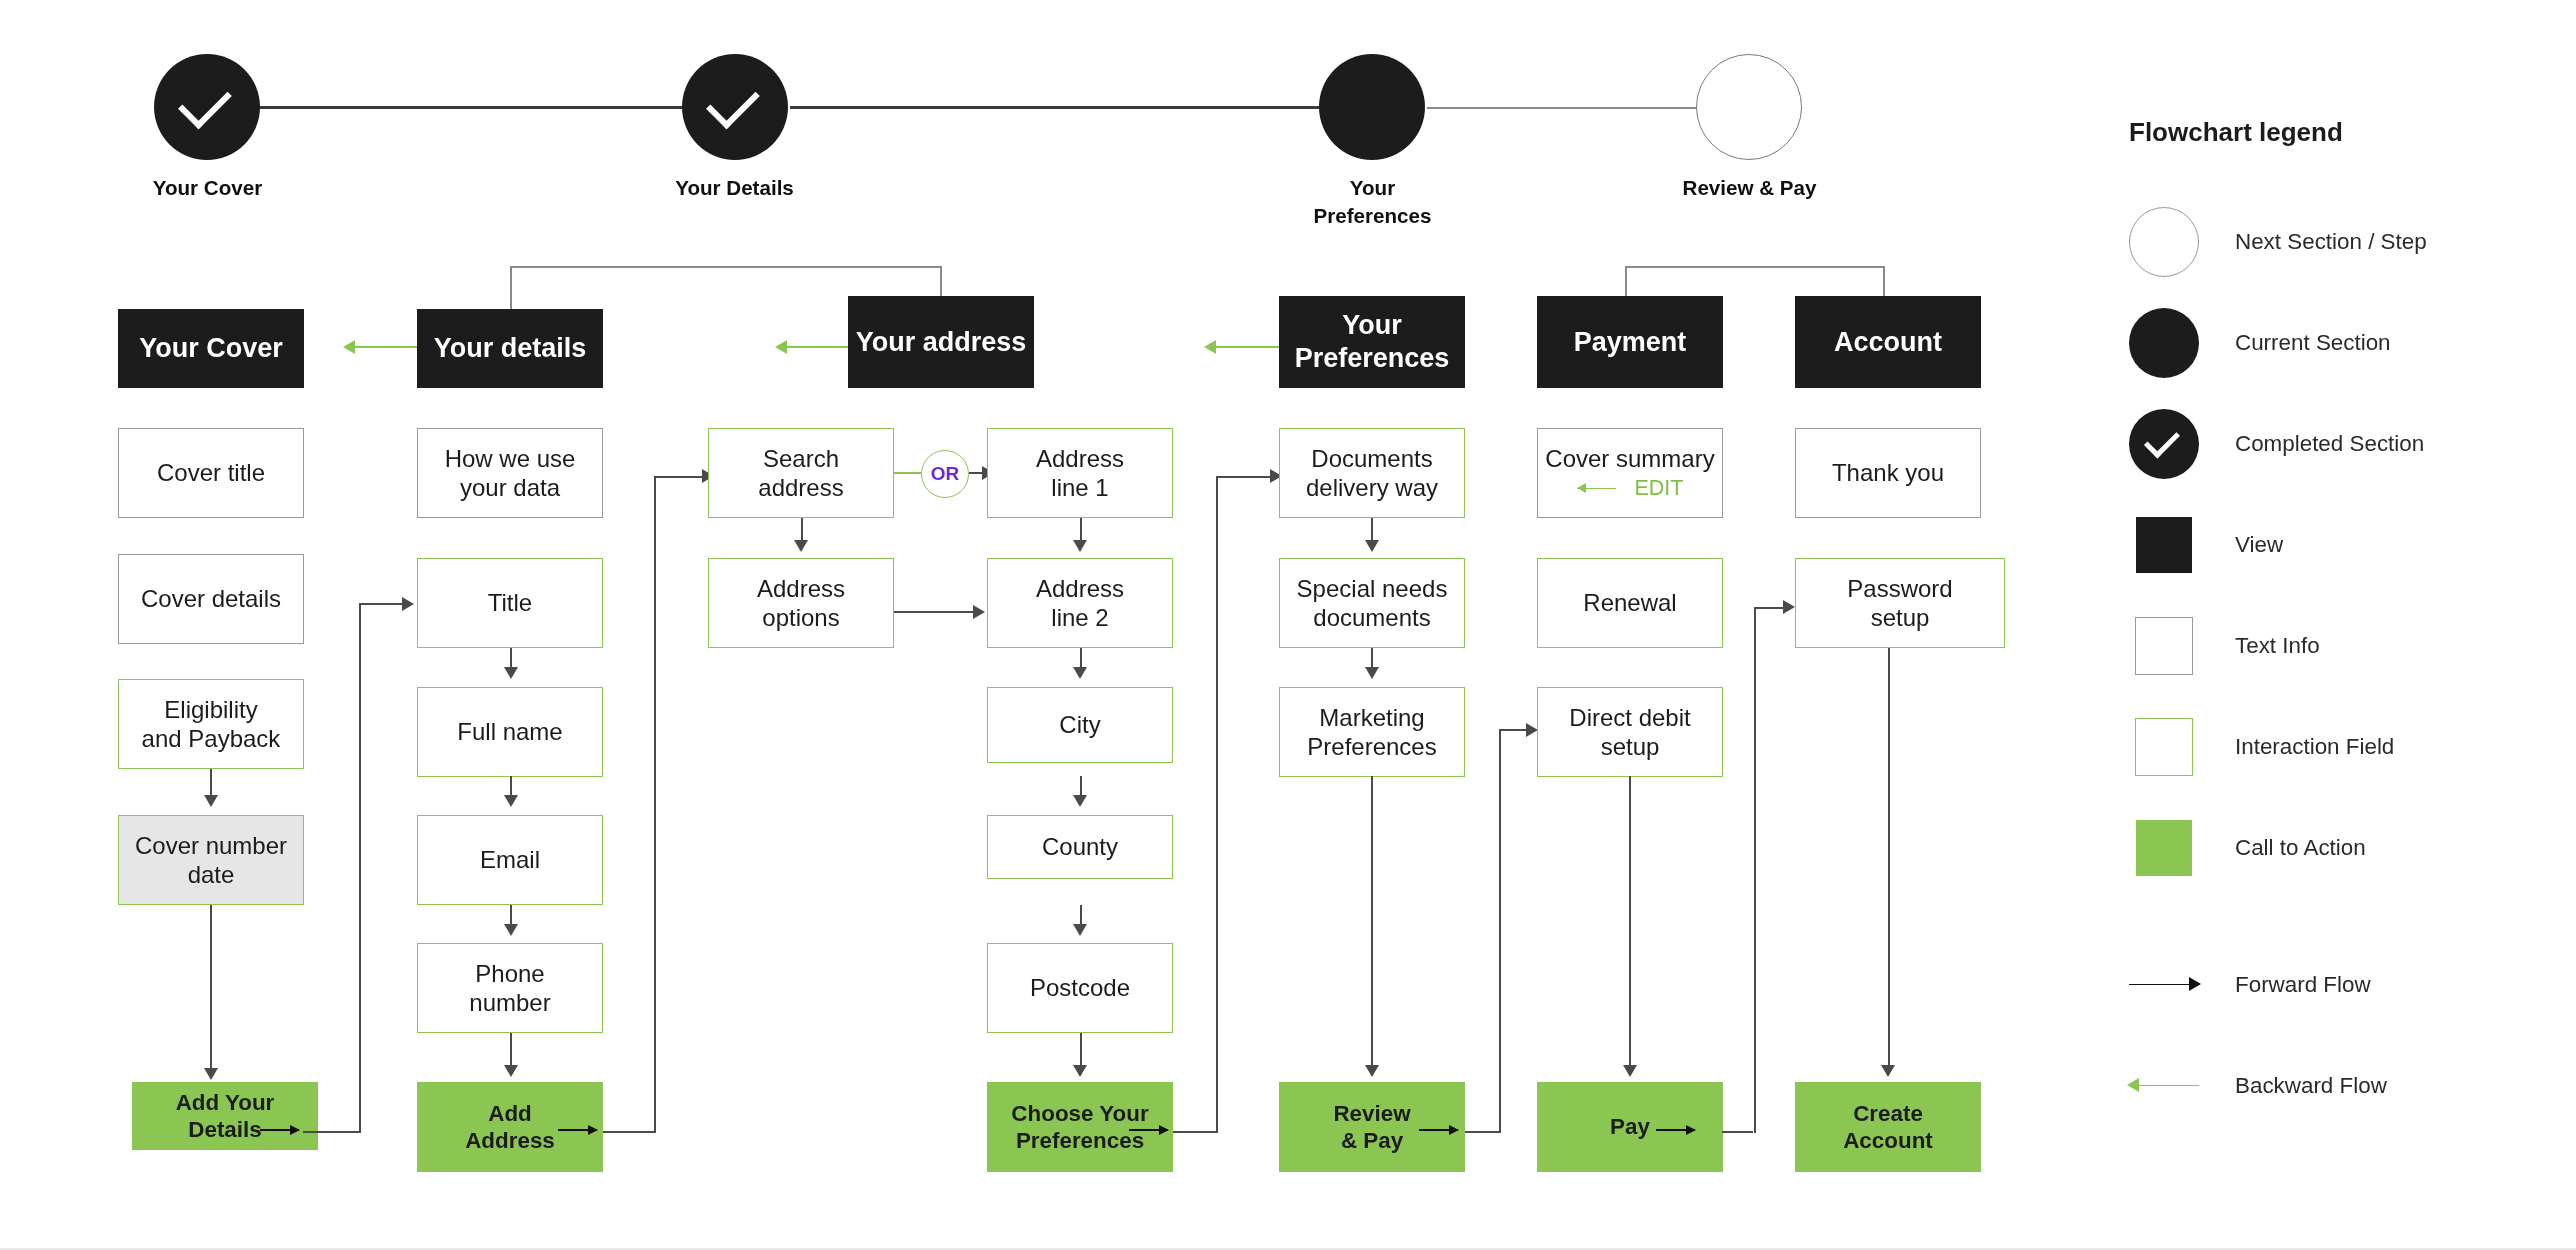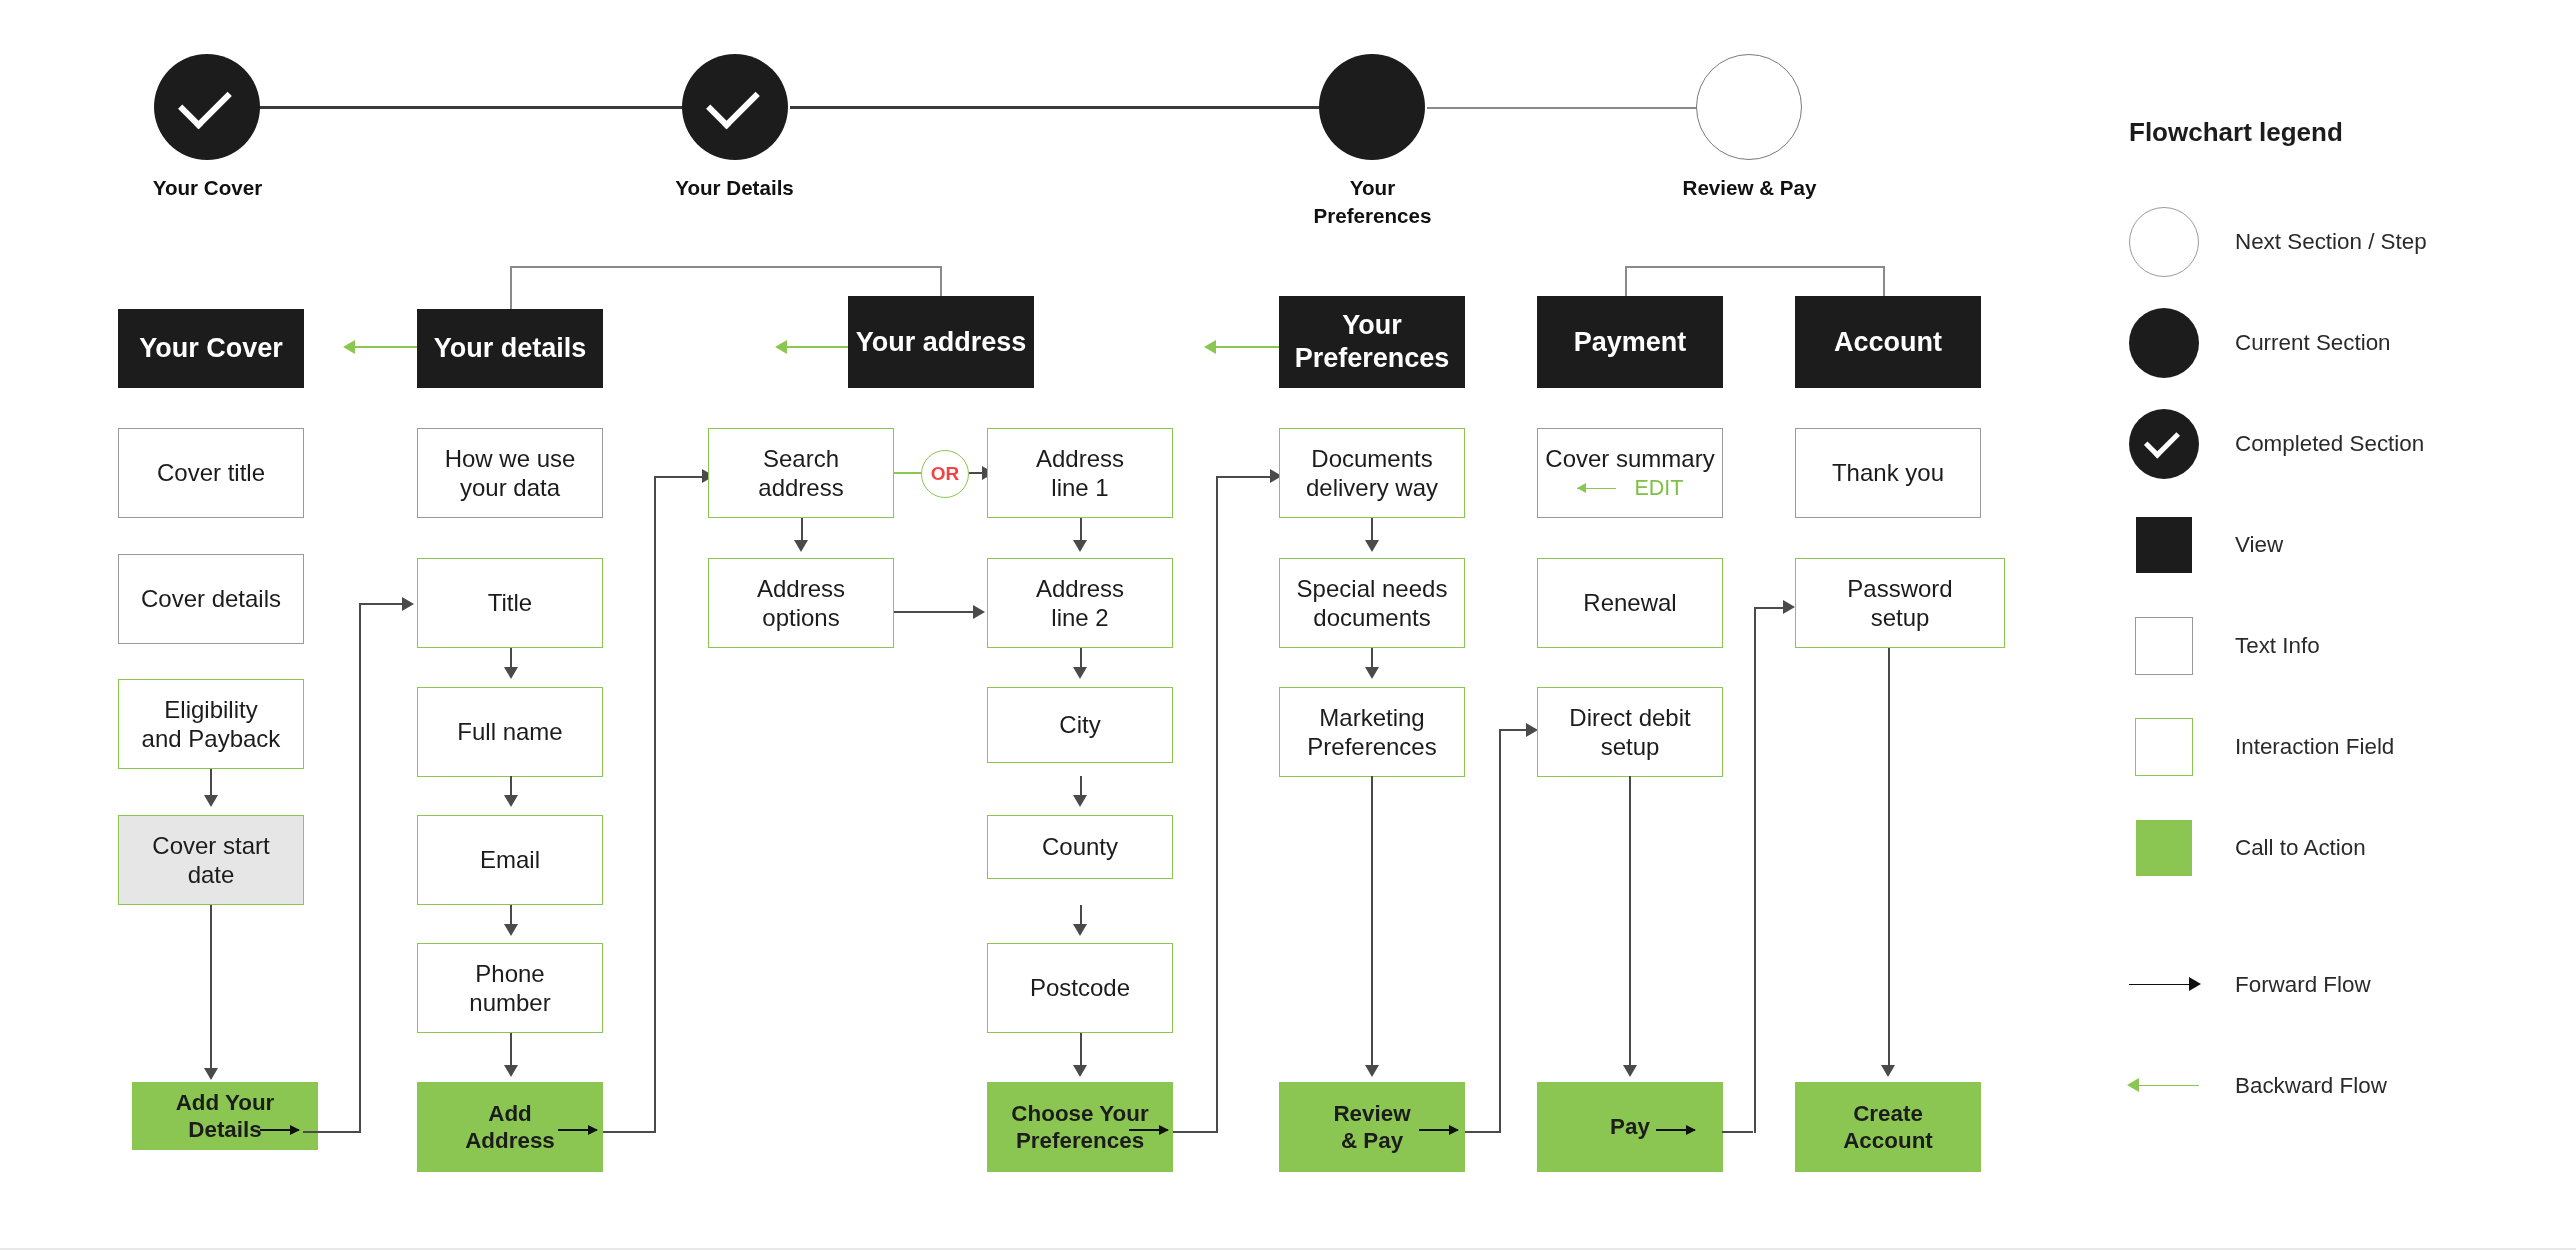--- a/index.html
+++ b/index.html
@@ -147,21 +147,21 @@
     border-top:7.2px solid transparent;border-bottom:7.2px solid transparent;
     border-right:12.6px solid #8cc652;}
 
   
   .or-badge{
     position:absolute;
     width:48px;height:48px;border-radius:50%;
     border:1.8px solid #8cc652;
     background:#ffffff;
     display:flex;align-items:center;justify-content:center;
-    color:#ef4444;font-size:19px;font-weight:bold;
+    color:#6d28d9;font-size:19px;font-weight:bold;
     box-sizing:border-box;
   }
 
   
   .legend{position:absolute;left:2129px;top:117px;width:422px;}
   .legend-title{
     font-size:26px;font-weight:bold;color:#1c1c1c;
     margin:0 0 43px 0;
   }
   .legend-row{
@@ -251,21 +251,21 @@
     <span>
       <span>Eligibility</span><br>
       <span>and Payback</span>
     </span>
   </div>
   <div class="vline" style="left:210px; top:769px; height:30px;"></div>
   <div class="arrow-d" style="left:204px; top:795px;"></div>
 
   <div class="node node-field-grey" style="left:118px; top:815px; width:186px; height:90px;">
     <span>
-      <span>Cover start</span><br>
+      <span>Cover number</span><br>
       <span>date</span>
     </span>
   </div>
   <div class="vline" style="left:210px; top:905px; height:167px;"></div>
   <div class="arrow-d" style="left:204px; top:1068px;"></div>
 
   <div class="node node-cta" style="left:132px; top:1082px; width:186px; height:68px;">
     <span class="cta-inner">
       <span>Add Your</span><br>
       <span>Details</span>

